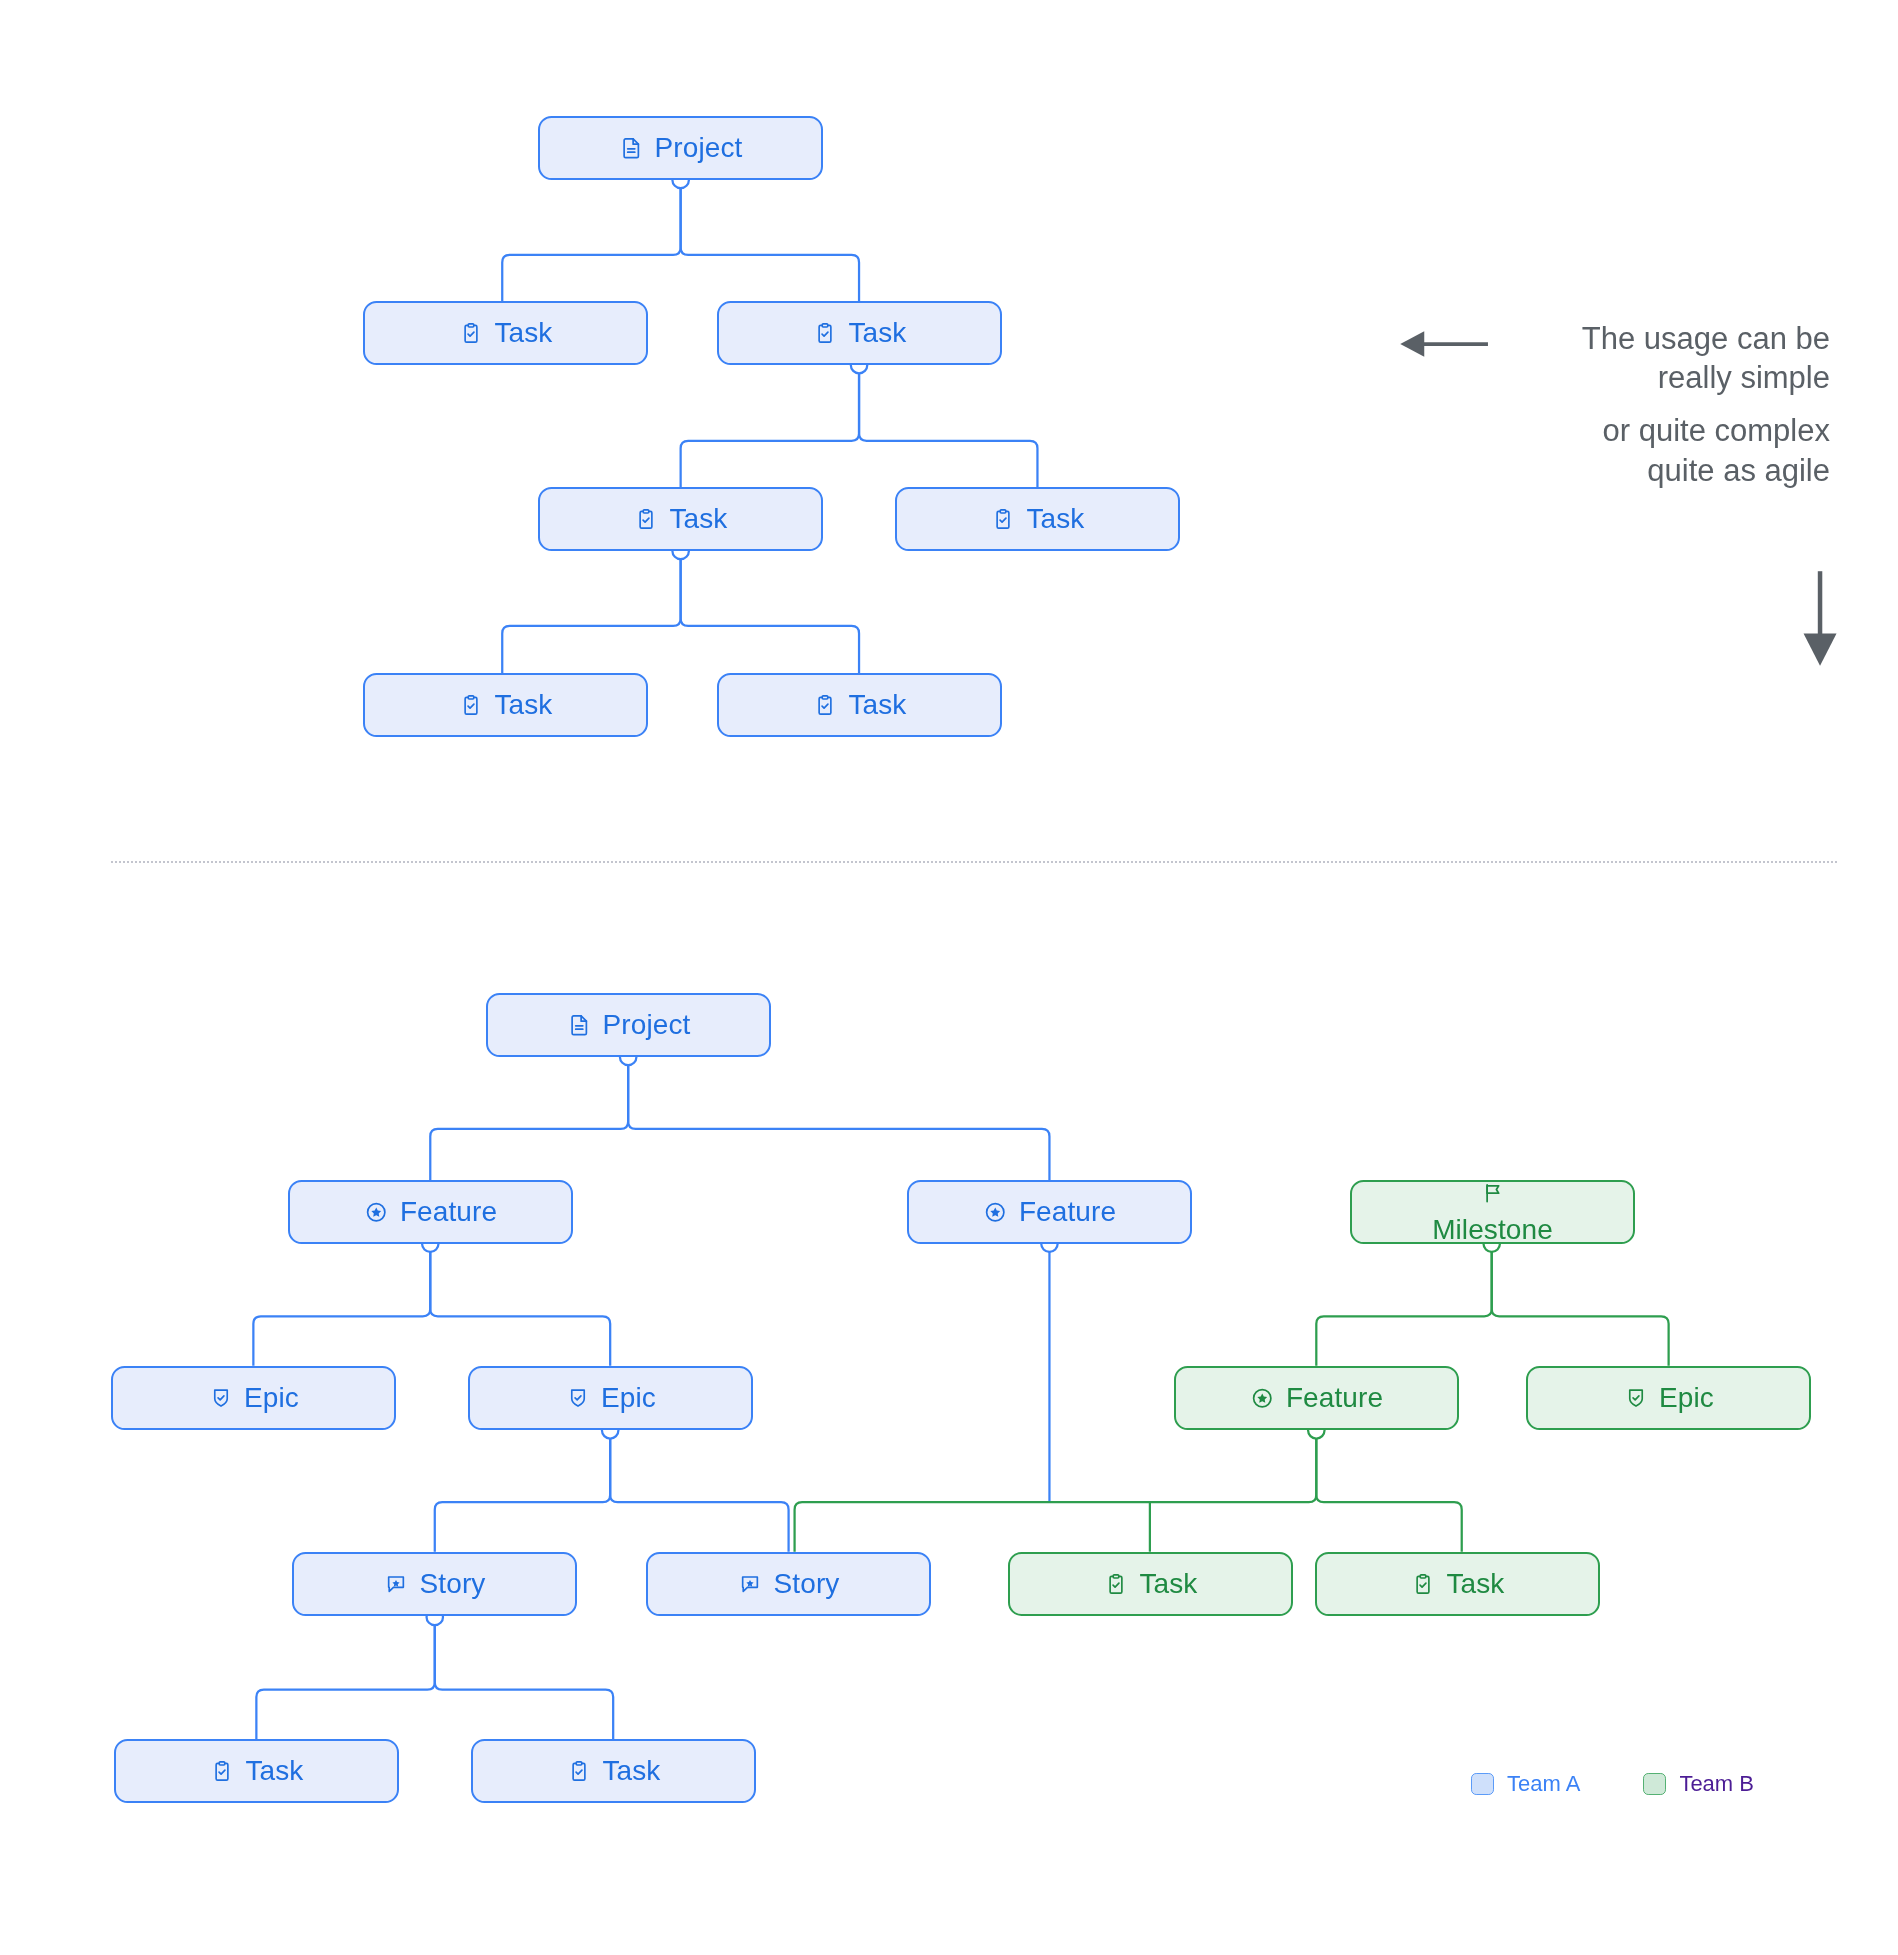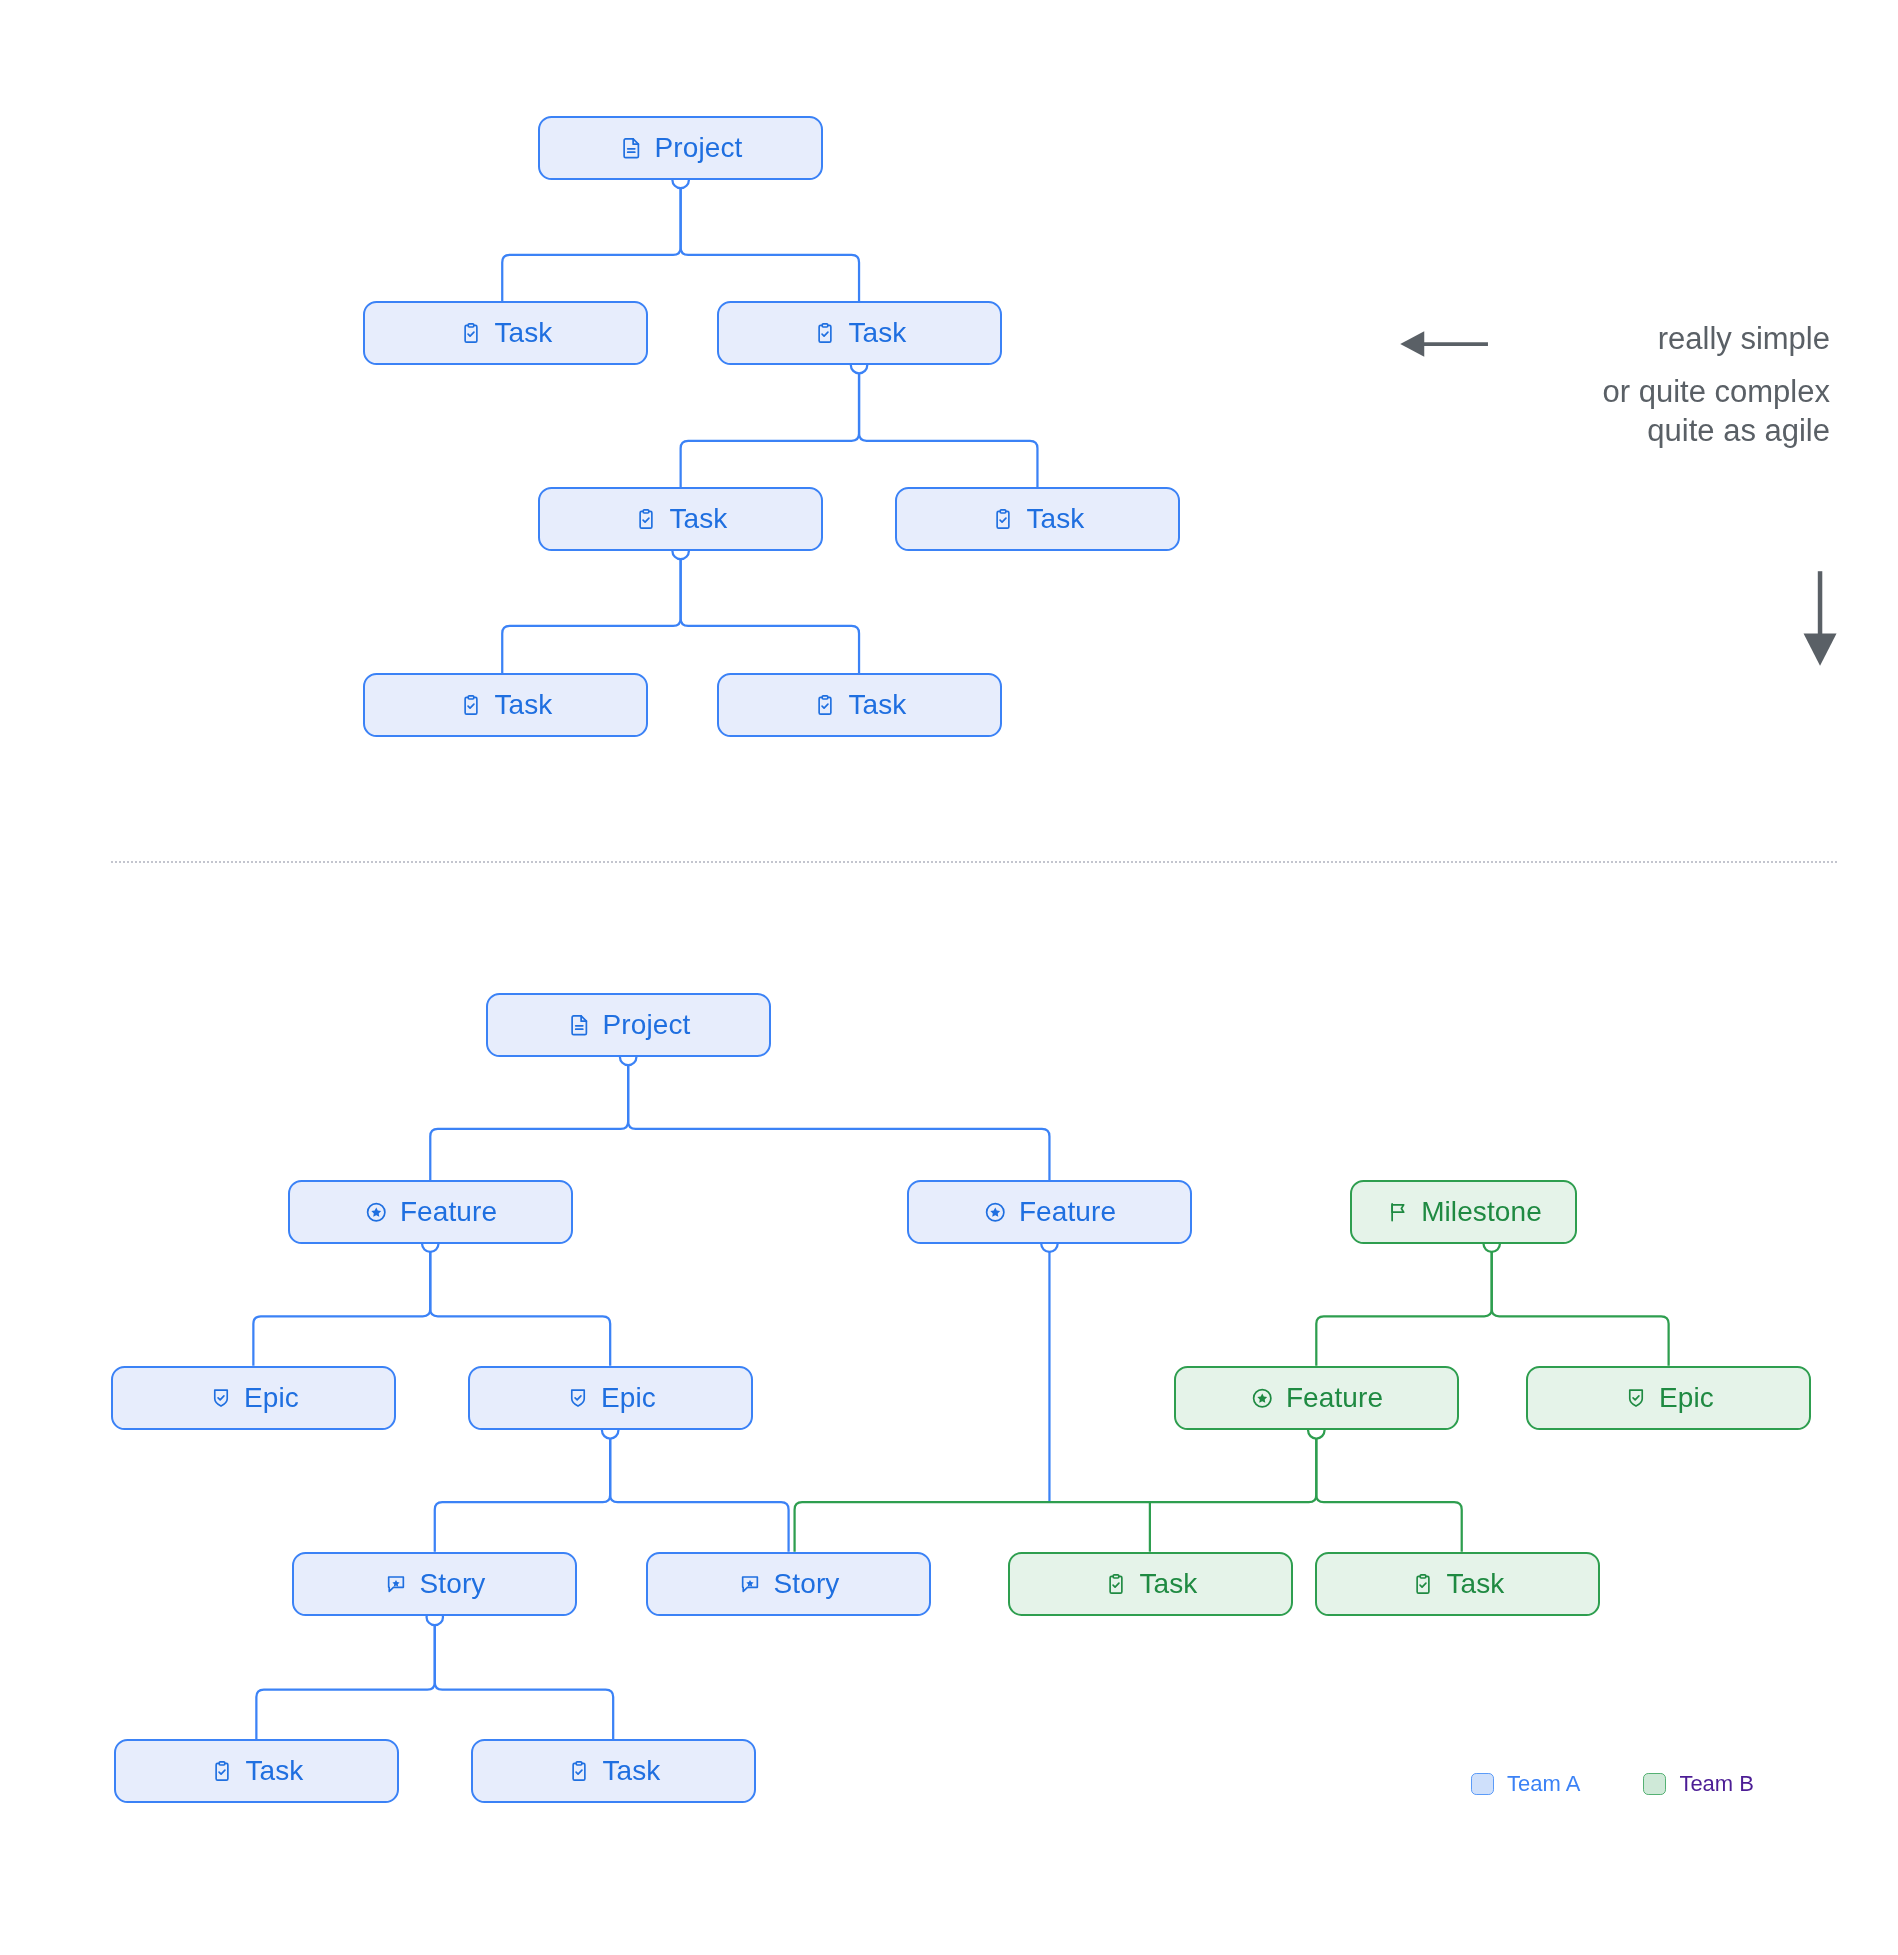--- a/index.html
+++ b/index.html
@@ -193,20 +193,21 @@
       <svg width="22" height="22" viewBox="0 0 24 24" fill="none" stroke="#1f6fe0" stroke-width="1.8" stroke-linecap="round" stroke-linejoin="round">
         <path d="M9 3.6H7.2A1.6 1.6 0 0 0 5.6 5.2v15.2A1.6 1.6 0 0 0 7.2 22h9.6a1.6 1.6 0 0 0 1.6-1.6V5.2a1.6 1.6 0 0 0-1.6-1.6H15"></path>
         <rect x="9" y="2" width="6" height="3.4" rx="1"></rect>
         <path d="M8.8 13.2l2.2 2.2 4.2-4.4"></path>
       </svg>
     </span>
     <span class="lbl">Task</span>
   </div>
 
   <div class="annot" style="left:1275px;top:319px;width:555px;">
+    <span class="ln">The usage can be</span>
     <span class="ln">really simple</span>
     <span class="gap"></span>
     <span class="ln">or quite complex</span>
     <span class="ln">quite as agile</span>
   </div>
 
   <div class="divider" style="left:111px;top:861px;width:1726px;"></div>
 
   <div class="node blue" style="left:486px;top:993px;width:285px;height:64px;">
     <span class="ico">
@@ -233,21 +234,21 @@
   <div class="node blue" style="left:907px;top:1180px;width:285px;height:64px;">
     <span class="ico">
       <svg width="22.5" height="22.5" viewBox="0 0 24 24" fill="none" stroke="#1f6fe0" stroke-width="1.8">
         <circle cx="12" cy="12" r="9.2"></circle>
         <path d="M12 6.9l1.62 3.28 3.62.53-2.62 2.55.62 3.6L12 15.16l-3.24 1.7.62-3.6L6.76 10.7l3.62-.53z" fill="#1f6fe0" stroke="none"></path>
       </svg>
     </span>
     <span class="lbl">Feature</span>
   </div>
 
-  <div class="node green" style="left:1350px;top:1180px;width:227px;height:64px;">
+  <div class="node green" style="left:1350px;top:1180px;width:285px;height:64px;flex-direction:column;">
     <span class="ico">
       <svg width="22" height="22" viewBox="0 0 24 24" fill="none" stroke="#1f8a42" stroke-width="1.9" stroke-linecap="round" stroke-linejoin="round">
         <path d="M5.6 21.4V3"></path>
         <path d="M5.6 4.2h12.6l-2.5 4 2.5 4H5.6z"></path>
       </svg>
     </span>
     <span class="lbl">Milestone</span>
   </div>
 
   <div class="node blue" style="left:111px;top:1366px;width:285px;height:64px;">

